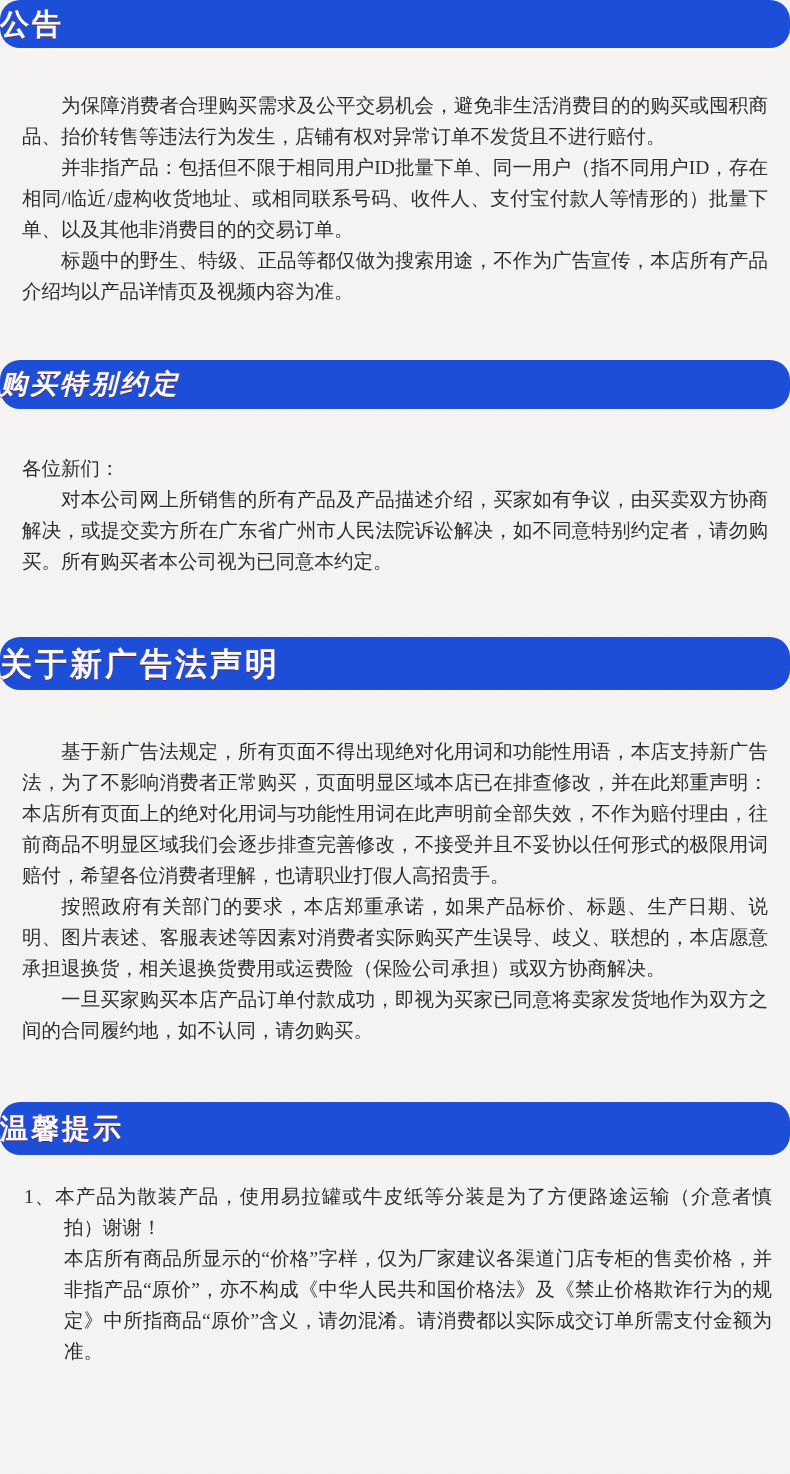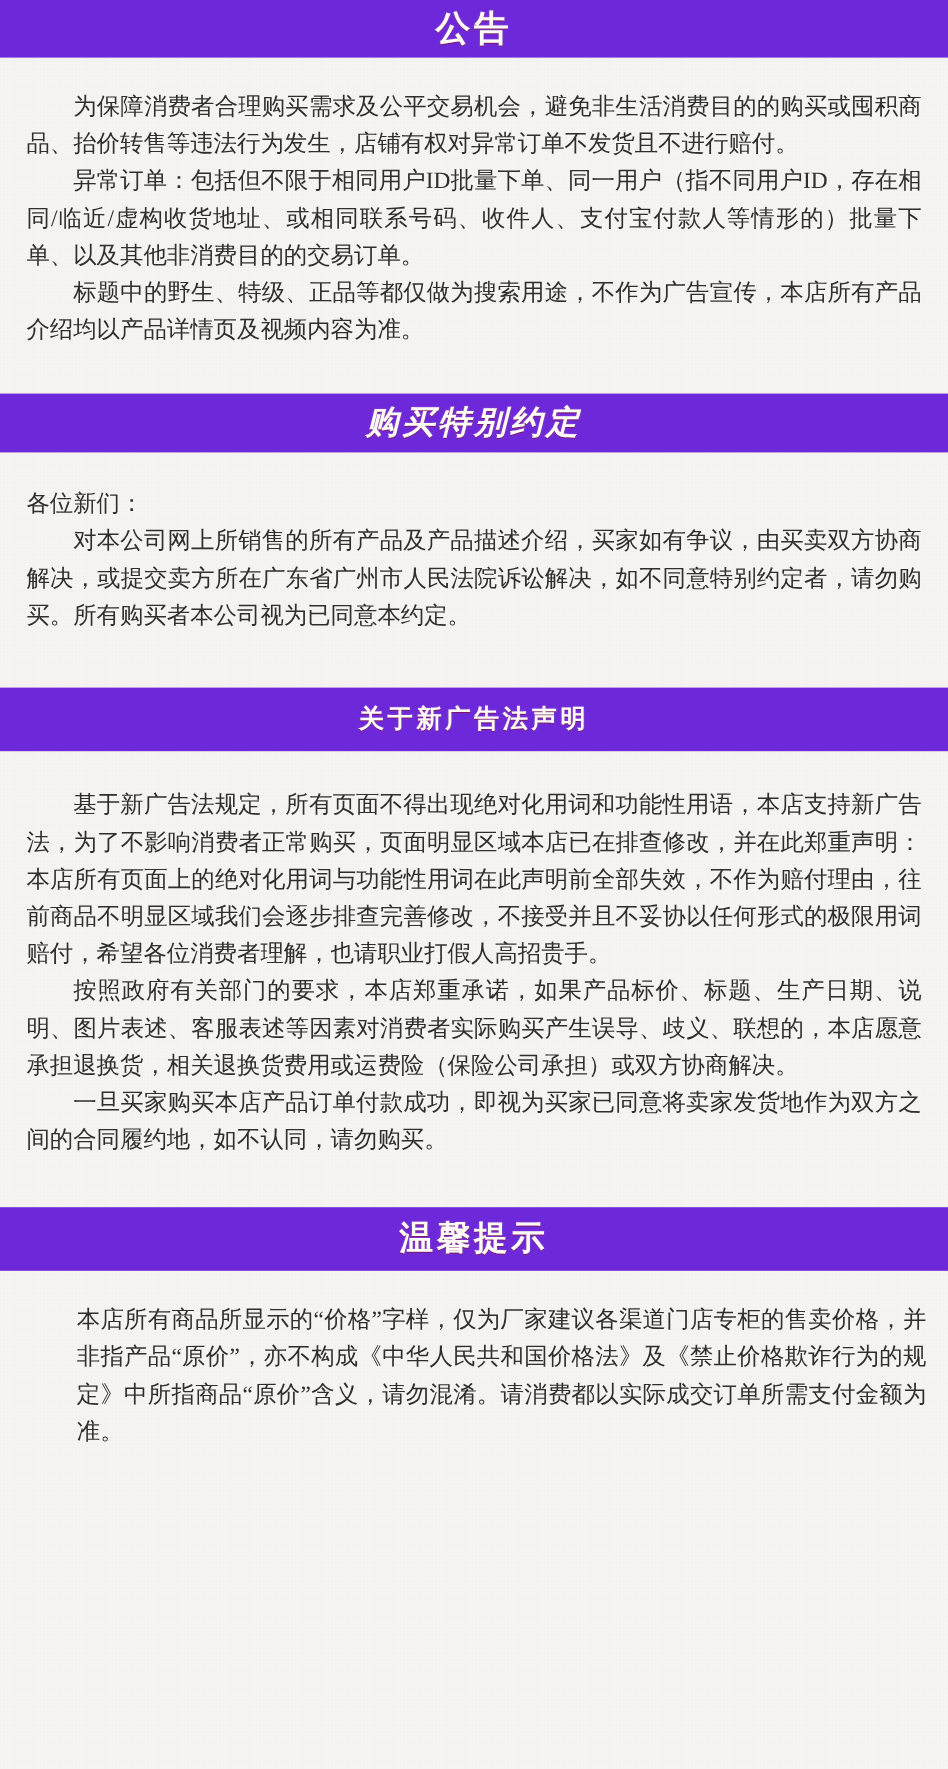--- a/index.html
+++ b/index.html
@@ -26,51 +26,52 @@
     opacity:.5;
     background-image:
       repeating-linear-gradient(0deg, rgba(0,0,0,.012) 0 1px, transparent 1px 3px),
       repeating-linear-gradient(90deg, rgba(0,0,0,.012) 0 1px, transparent 1px 3px);
   }
 
   #page { position:relative; z-index:1; width:790px; }
 
   
   .banner {
-    background:#6d28d9;
+    background:#1d4ed8;
     width:100%;
     display:flex;
     align-items:center;
-    justify-content:center;
+    justify-content:flex-start;
     text-align:center;
+    border-radius:20px;
   }
   .banner-title {
     color:#fdfbf8;
     font-weight:bold;
     letter-spacing:2px;
     line-height:1;
     text-shadow:0 1px 0 rgba(120,0,0,.55), 0 0 2px rgba(255,200,200,.25);
     white-space:nowrap;
   }
 
   .b1 { height:48px; }
   .b1 .banner-title { font-size:29px; letter-spacing:3px; }
 
   .b2 { height:49px; margin-top:3px;font-style:italic; }
   .b2 .banner-title { font-size:27px; letter-spacing:3px; }
 
   .b3 { height:53px; }
-  .b3 .banner-title { font-size:21px; letter-spacing:3px; }
+  .b3 .banner-title { font-size:32px; letter-spacing:3px; }
 
   .b4 { height:53px;font-family:Liberation Serif, serif; }
   .b4 .banner-title { font-size:28px; letter-spacing:3px; }
 
   
   .body-block {
-    padding:0 22px;
+    padding:16px 22px;
   }
 
   .para {
     font-size:19.5px;
     line-height:31px;
     text-align:justify;
     text-justify:inter-ideograph;
     text-indent:2em;
     color:#2e2e2e;
   }
@@ -106,21 +107,21 @@
 
 <div id="page">
 
   <div class="banner b1">
     <div class="banner-title">公告</div>
   </div>
 
   <div class="body-block">
     <div class="sp-26"></div>
     <p class="para">为保障消费者合理购买需求及公平交易机会，避免非生活消费目的的购买或囤积商品、抬价转售等违法行为发生，店铺有权对异常订单不发货且不进行赔付。</p>
-    <p class="para">异常订单：包括但不限于相同用户ID批量下单、同一用户（指不同用户ID，存在相同/临近/虚构收货地址、或相同联系号码、收件人、支付宝付款人等情形的）批量下单、以及其他非消费目的的交易订单。</p>
+    <p class="para">并非指产品：包括但不限于相同用户ID批量下单、同一用户（指不同用户ID，存在相同/临近/虚构收货地址、或相同联系号码、收件人、支付宝付款人等情形的）批量下单、以及其他非消费目的的交易订单。</p>
     <p class="para">标题中的野生、特级、正品等都仅做为搜索用途，不作为广告宣传，本店所有产品介绍均以产品详情页及视频内容为准。</p>
   </div>
 
   <div class="sp-34"></div>
 
   <div class="banner b2">
     <div class="banner-title">购买特别约定</div>
   </div>
 
   <div class="body-block">
@@ -144,20 +145,21 @@
 
   <div class="sp-40"></div>
 
   <div class="banner b4">
     <div class="banner-title">温馨提示</div>
   </div>
 
   <div class="num-list">
     <div class="sp-26"></div>
 
+    <p class="li"><span class="marker">1、</span><span>本产品为散装产品，使用易拉罐或牛皮纸等分装是为了方便路途运输（介意者慎拍）谢谢！</span></p>
 
 
 
 
     <p class="li cont">本店所有商品所显示的“价格”字样，仅为厂家建议各渠道门店专柜的售卖价格，并非指产品“原价”，亦不构成《中华人民共和国价格法》及《禁止价格欺诈行为的规定》中所指商品“原价”含义，请勿混淆。请消费都以实际成交订单所需支付金额为准。</p>
   </div>
 
 </div>
 
 </body></html>

